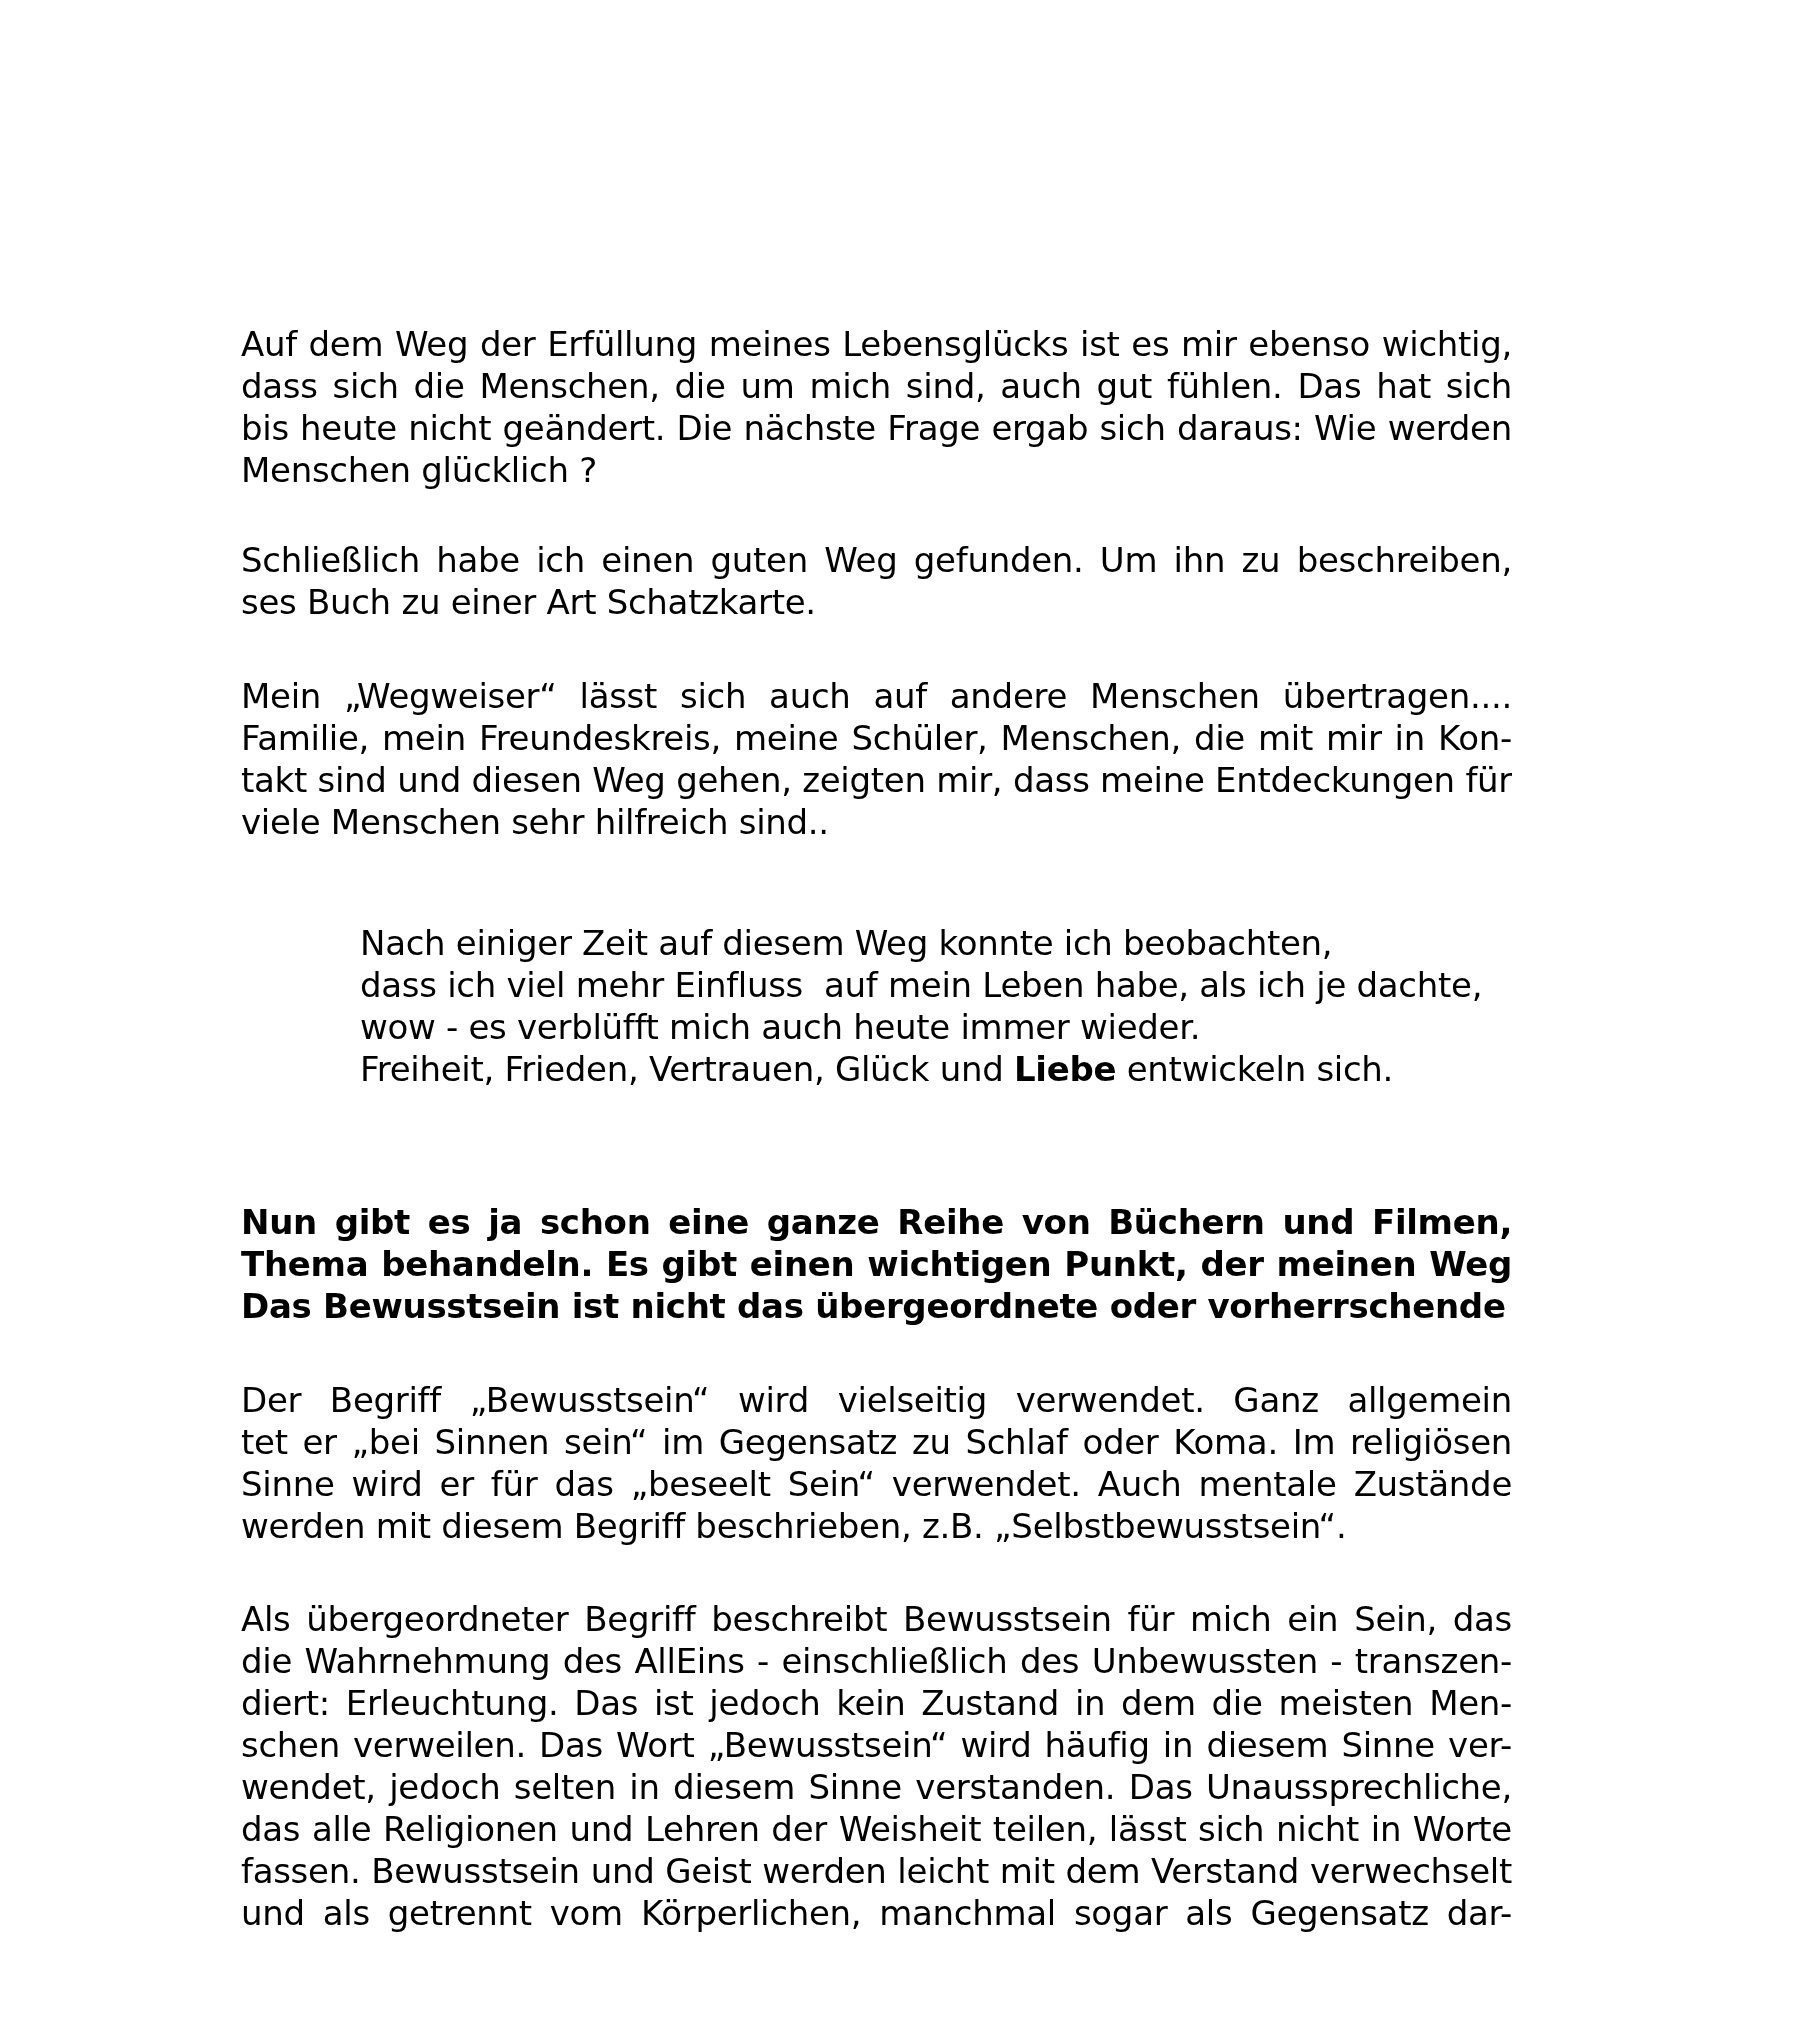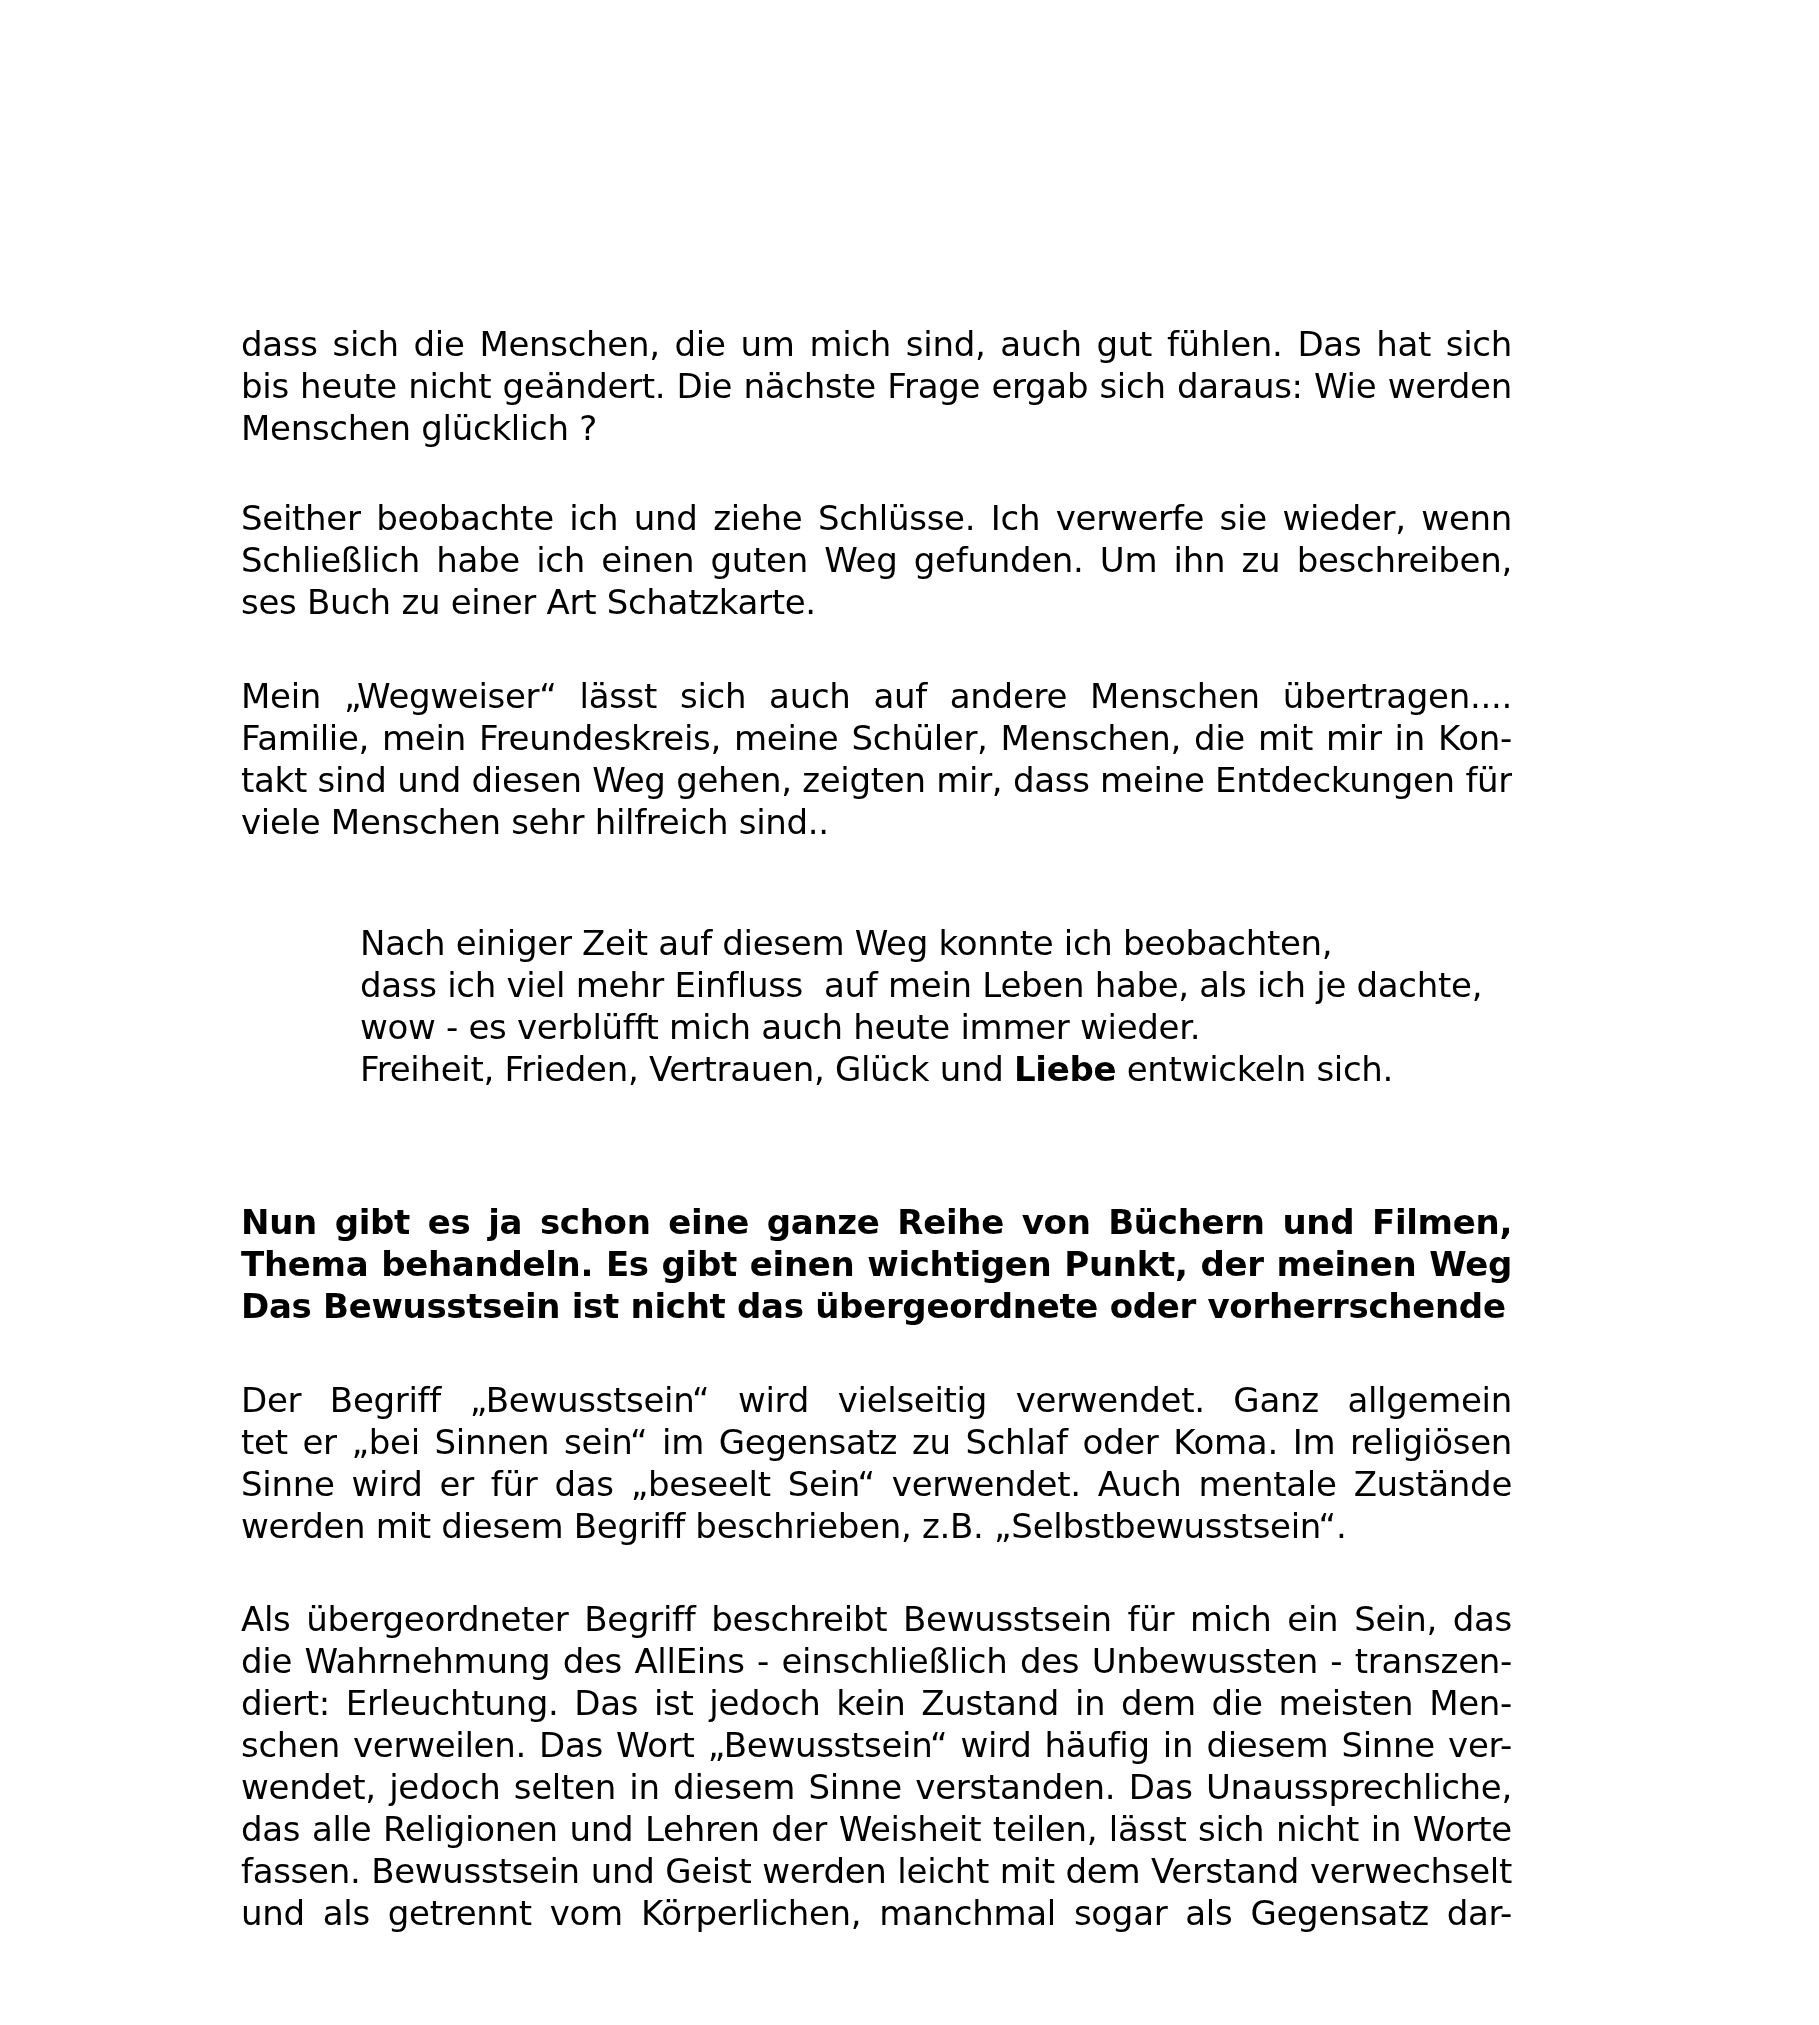--- a/index.html
+++ b/index.html
@@ -48,26 +48,26 @@
   .line.plain { text-align: left; }
 
   .line strong { font-weight: bold; text-align: right; }
 </style>
 </head>
 <body>
 
 <div class="page">
   <div class="text-block">
       <div class="para body">
+        <div class="line fill">Auf dem Weg der Erfüllung meines Lebensglücks ist es mir ebenso wichtig,</div>
         <div class="line fill">dass sich die Menschen, die um mich sind, auch gut fühlen. Das hat sich</div>
         <div class="line fill">bis heute nicht geändert. Die nächste Frage ergab sich daraus: Wie werden</div>
         <div class="line plain">Menschen glücklich ?</div>
       </div>
       <div class="para body">
-        <div class="line fill">Seither beobachte ich und ziehe Schlüsse. Ich verwerfe sie wieder, wenn</div>
         <div class="line fill">Schließlich habe ich einen guten Weg gefunden. Um ihn zu beschreiben,</div>
         <div class="line plain">ses Buch zu einer Art Schatzkarte.</div>
       </div>
       <div class="para body">
         <div class="line fill">Mein „Wegweiser“ lässt sich auch auf andere Menschen übertragen.... Meine</div>
         <div class="line fill">Familie, mein Freundeskreis, meine Schüler, Menschen, die mit mir in Kon-</div>
         <div class="line fill">takt sind und diesen Weg gehen, zeigten mir, dass meine Entdeckungen für</div>
         <div class="line plain">viele Menschen sehr hilfreich sind..</div>
       </div>
       <div class="para quote">

